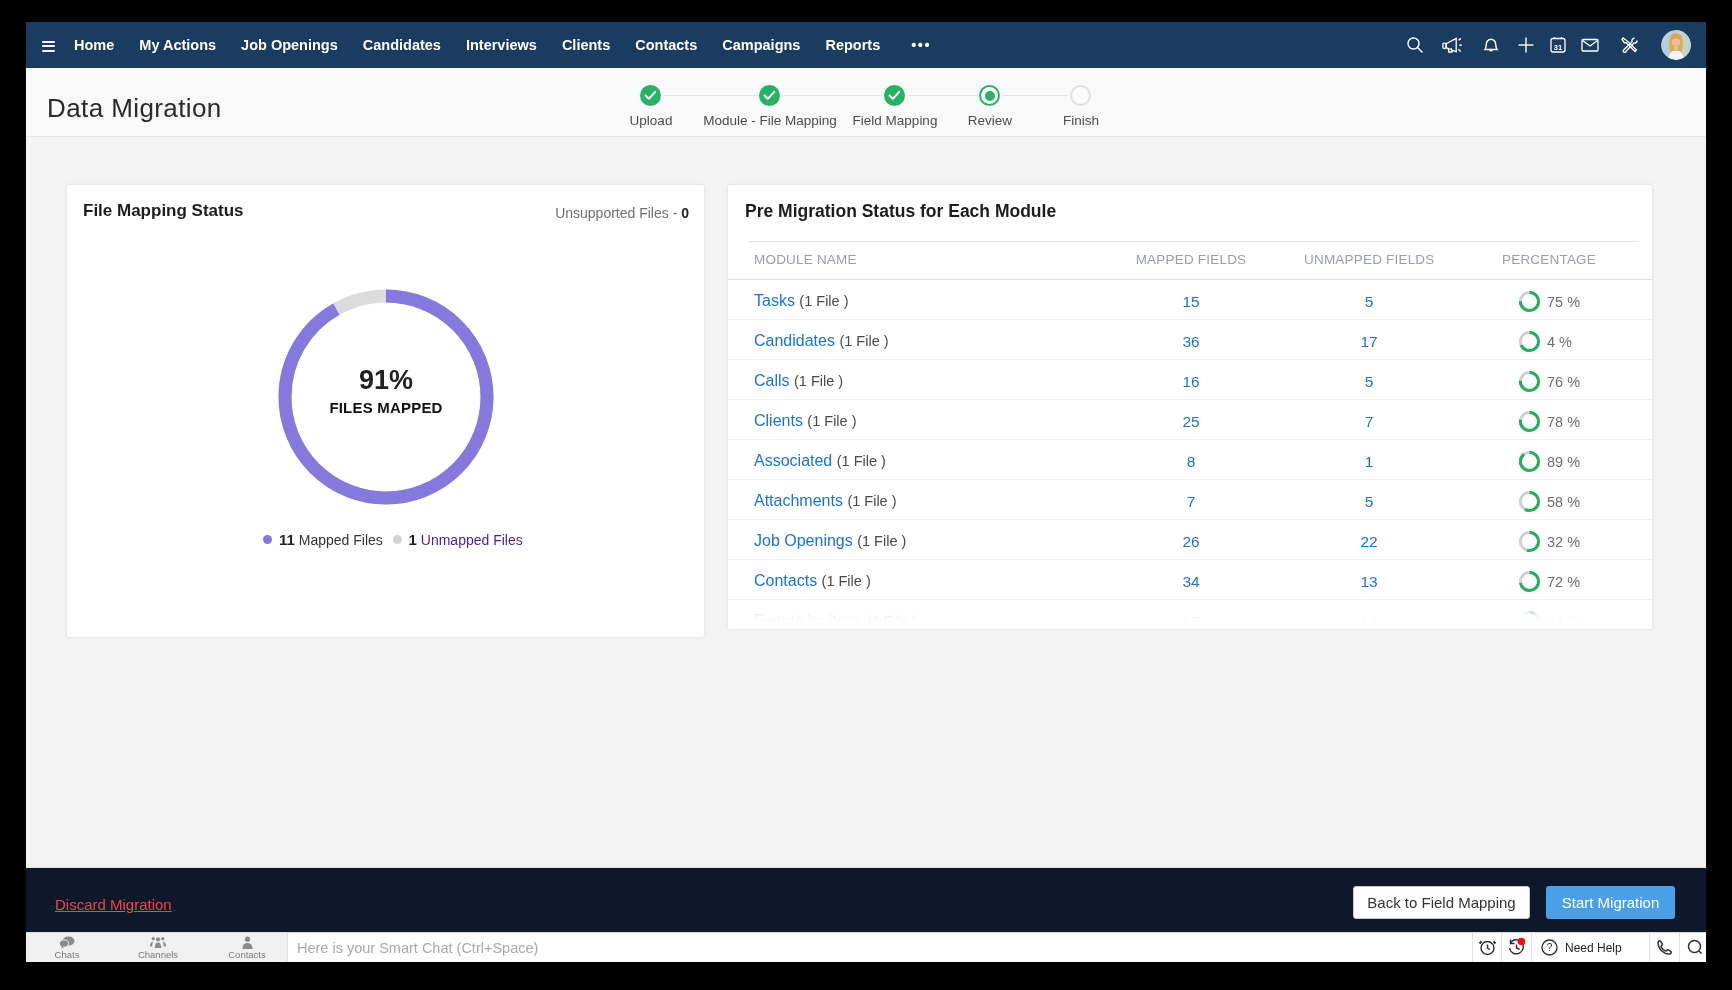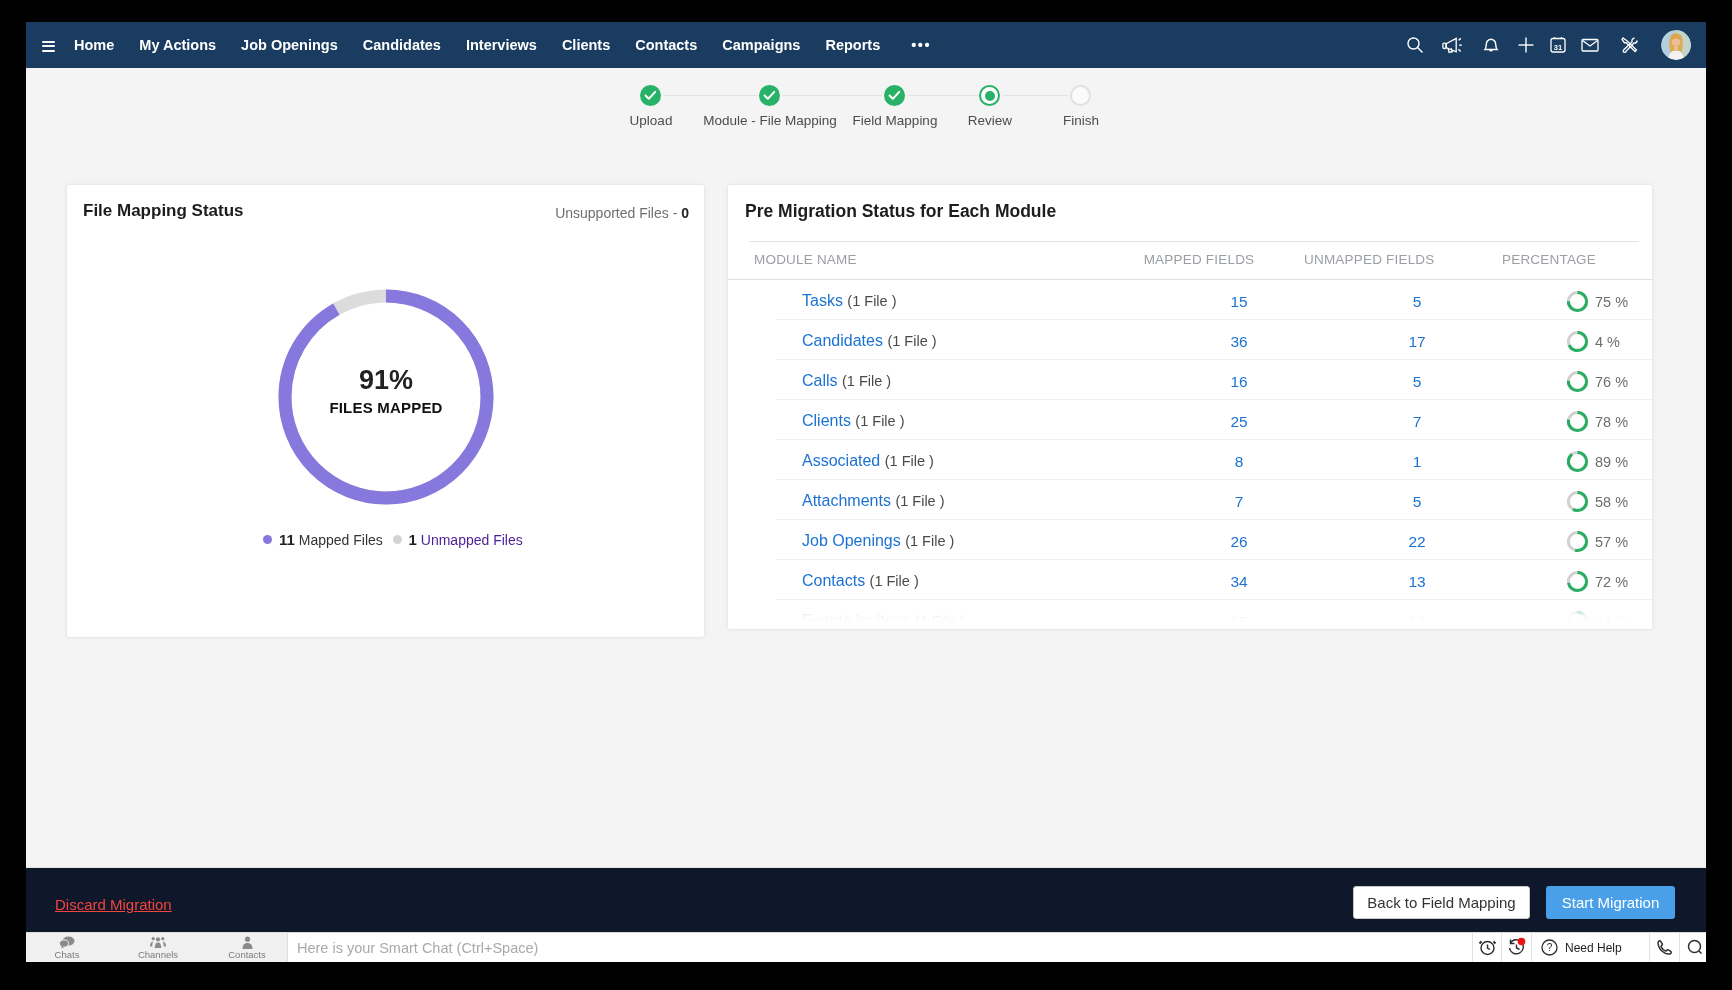--- a/index.html
+++ b/index.html
@@ -41,21 +41,21 @@
   #donuttext { position:absolute; left:199px; top:180px; width:240px; text-align:center; }
   #donuttext .pct { font-size:27px; font-weight:bold; color:#222; }
   #donuttext .lbl { font-size:15px; font-weight:bold; color:#111; margin-top:3px; letter-spacing:0.2px; }
   #legend { position:absolute; left:196px; top:346px; font-size:14px; color:#222; white-space:nowrap; }
   #legend .dot { display:inline-block; width:9px; height:9px; border-radius:50%; margin-right:7px; position:relative; top:-1px; }
   #legend b { font-size:15px; }
 
   
   .thead { position:absolute; top:67px; font-size:13.5px; color:#9b9fa4; letter-spacing:0.2px; white-space:nowrap; }
   .hline { position:absolute; height:1px; background:#e4e4e4; }
-  .row { position:absolute; left:0; width:926px; height:40px; border-bottom:1px solid #efefef;margin-left:48px; }
+  .row { position:absolute; left:0; width:926px; height:40px; border-bottom:1px solid #efefef; }
   .mod { position:absolute; left:26px; top:12px; font-size:16px; white-space:nowrap; }
   .mod a { color:#1c72d4; text-decoration:none; }
   .mod span { color:#4a4a4a; font-size:14.5px; }
   .num { position:absolute; top:13px; width:60px; text-align:center; font-size:15.5px; color:#1c72d4; }
   .n1 { left:433px; }
   .n2 { left:611px; }
   .pctwrap { position:absolute; left:790px; top:10px; display:flex; align-items:center; }
   .pctwrap svg { display:block; }
   .pcttext { font-size:14.5px; color:#6e6e6e; margin-left:6px; }
 
@@ -142,20 +142,23 @@
           <rect x="16" width="14" height="30" fill="#c3d4c9"></rect>
           <path d="M8.2 13 C8.2 5.5 11.5 3.2 15 3.2 C18.5 3.2 21.8 5.5 21.8 13 C21.8 19 20 23.5 18.5 25.5 L11.5 25.5 C10 23.5 8.2 19 8.2 13 Z" fill="#dcab55"></path>
           <circle cx="15" cy="11.5" r="4.6" fill="#edbd93"></circle>
           <path d="M10.3 11 C10.3 6.5 12.5 5.2 15 5.2 C17.5 5.2 19.7 6.5 19.7 11 C18.8 9.2 17.5 8.4 15 8.4 C12.5 8.4 11.2 9.2 10.3 11 Z" fill="#d9a64e"></path>
           <path d="M7 32 C7 24 10 20.5 15 20.5 C20 20.5 23 24 23 32 Z" fill="#f3f2f0"></path>
           <path d="M13.2 16 L16.8 16 L16.5 21 L13.5 21 Z" fill="#edbd93"></path>
         </g>
       </svg>
   </div>
 
+  <div id="hdr">
+    <h1>Data Migration</h1>
+  </div>
   <div class="stepline" style="left:638px; width:94px;"></div>
   <div class="stepline" style="left:757px; width:99px;"></div>
   <div class="stepline" style="left:882px; width:69px;"></div>
   <div class="stepline" style="left:977px; width:65px;"></div>
   <div class="stepc done" style="left:614px;">
       <svg width="13" height="11" viewBox="0 0 13 11" fill="none" stroke="#fff" stroke-width="2" stroke-linecap="round" stroke-linejoin="round">
         <path d="M1.5 5.5 L4.8 8.8 L11.2 1.8"></path>
       </svg>
     </div>
   <div class="stepc done" style="left:733px;">
@@ -193,21 +196,21 @@
       <span class="dot" style="background:#8678dd;"></span><b>11</b> <span style="color:#333;">Mapped Files</span>
       <span style="display:inline-block; width:2px;"></span>
       <span class="dot" style="background:#d4d4d4;"></span><b>1</b> <span style="color:#4c1d95;">Unmapped Files</span>
     </div>
   </div>
 
   <div class="card" id="card2">
     <div class="cardtitle" style="left:17px; top:16px; font-size:17.5px;">Pre Migration Status for Each Module</div>
     <div class="hline" style="left:21px; top:56px; width:890px;"></div>
     <div class="thead" style="left:26px;">MODULE NAME</div>
-    <div class="thead" style="left:407px; width:112px; text-align:center;margin-left:8px;">MAPPED FIELDS</div>
+    <div class="thead" style="left:407px; width:112px; text-align:center;">MAPPED FIELDS</div>
     <div class="thead" style="left:576px; width:130px; text-align:center;">UNMAPPED FIELDS</div>
     <div class="thead" style="left:774px;">PERCENTAGE</div>
     <div class="hline" style="left:0px; top:94px; width:926px; background:#e0e0e0;"></div>
     <div id="rows">
         <div class="row" style="top:95px;">
           <div class="mod"><a>Tasks</a> <span>(1 File )</span></div>
           <div class="num n1">15</div>
           <div class="num n2">5</div>
           <div class="pctwrap">
             <svg width="23" height="23" viewBox="0 0 23 23">
@@ -279,21 +282,21 @@
         </div>
         <div class="row" style="top:335px;">
           <div class="mod"><a>Job Openings</a> <span>(1 File )</span></div>
           <div class="num n1">26</div>
           <div class="num n2">22</div>
           <div class="pctwrap">
             <svg width="23" height="23" viewBox="0 0 23 23">
               <circle cx="11.5" cy="11.5" r="9.1" fill="none" stroke="#d2d2d2" stroke-width="3"></circle>
               <circle cx="11.5" cy="11.5" r="9.1" fill="none" stroke="#27ae60" stroke-width="3" stroke-dasharray="30.88 26.30" transform="rotate(-90 11.5 11.5)"></circle>
             </svg>
-            <span class="pcttext">57 %</span>
+            <span class="pcttext">32 %</span>
           </div>
         </div>
         <div class="row" style="top:375px;padding-left:6px;">
           <div class="mod"><a>Contacts</a> <span>(1 File )</span></div>
           <div class="num n1">34</div>
           <div class="num n2">13</div>
           <div class="pctwrap">
             <svg width="23" height="23" viewBox="0 0 23 23">
               <circle cx="11.5" cy="11.5" r="9.1" fill="none" stroke="#d2d2d2" stroke-width="3"></circle>
               <circle cx="11.5" cy="11.5" r="9.1" fill="none" stroke="#27ae60" stroke-width="3" stroke-dasharray="41.17 16.01" transform="rotate(-90 11.5 11.5)"></circle>

